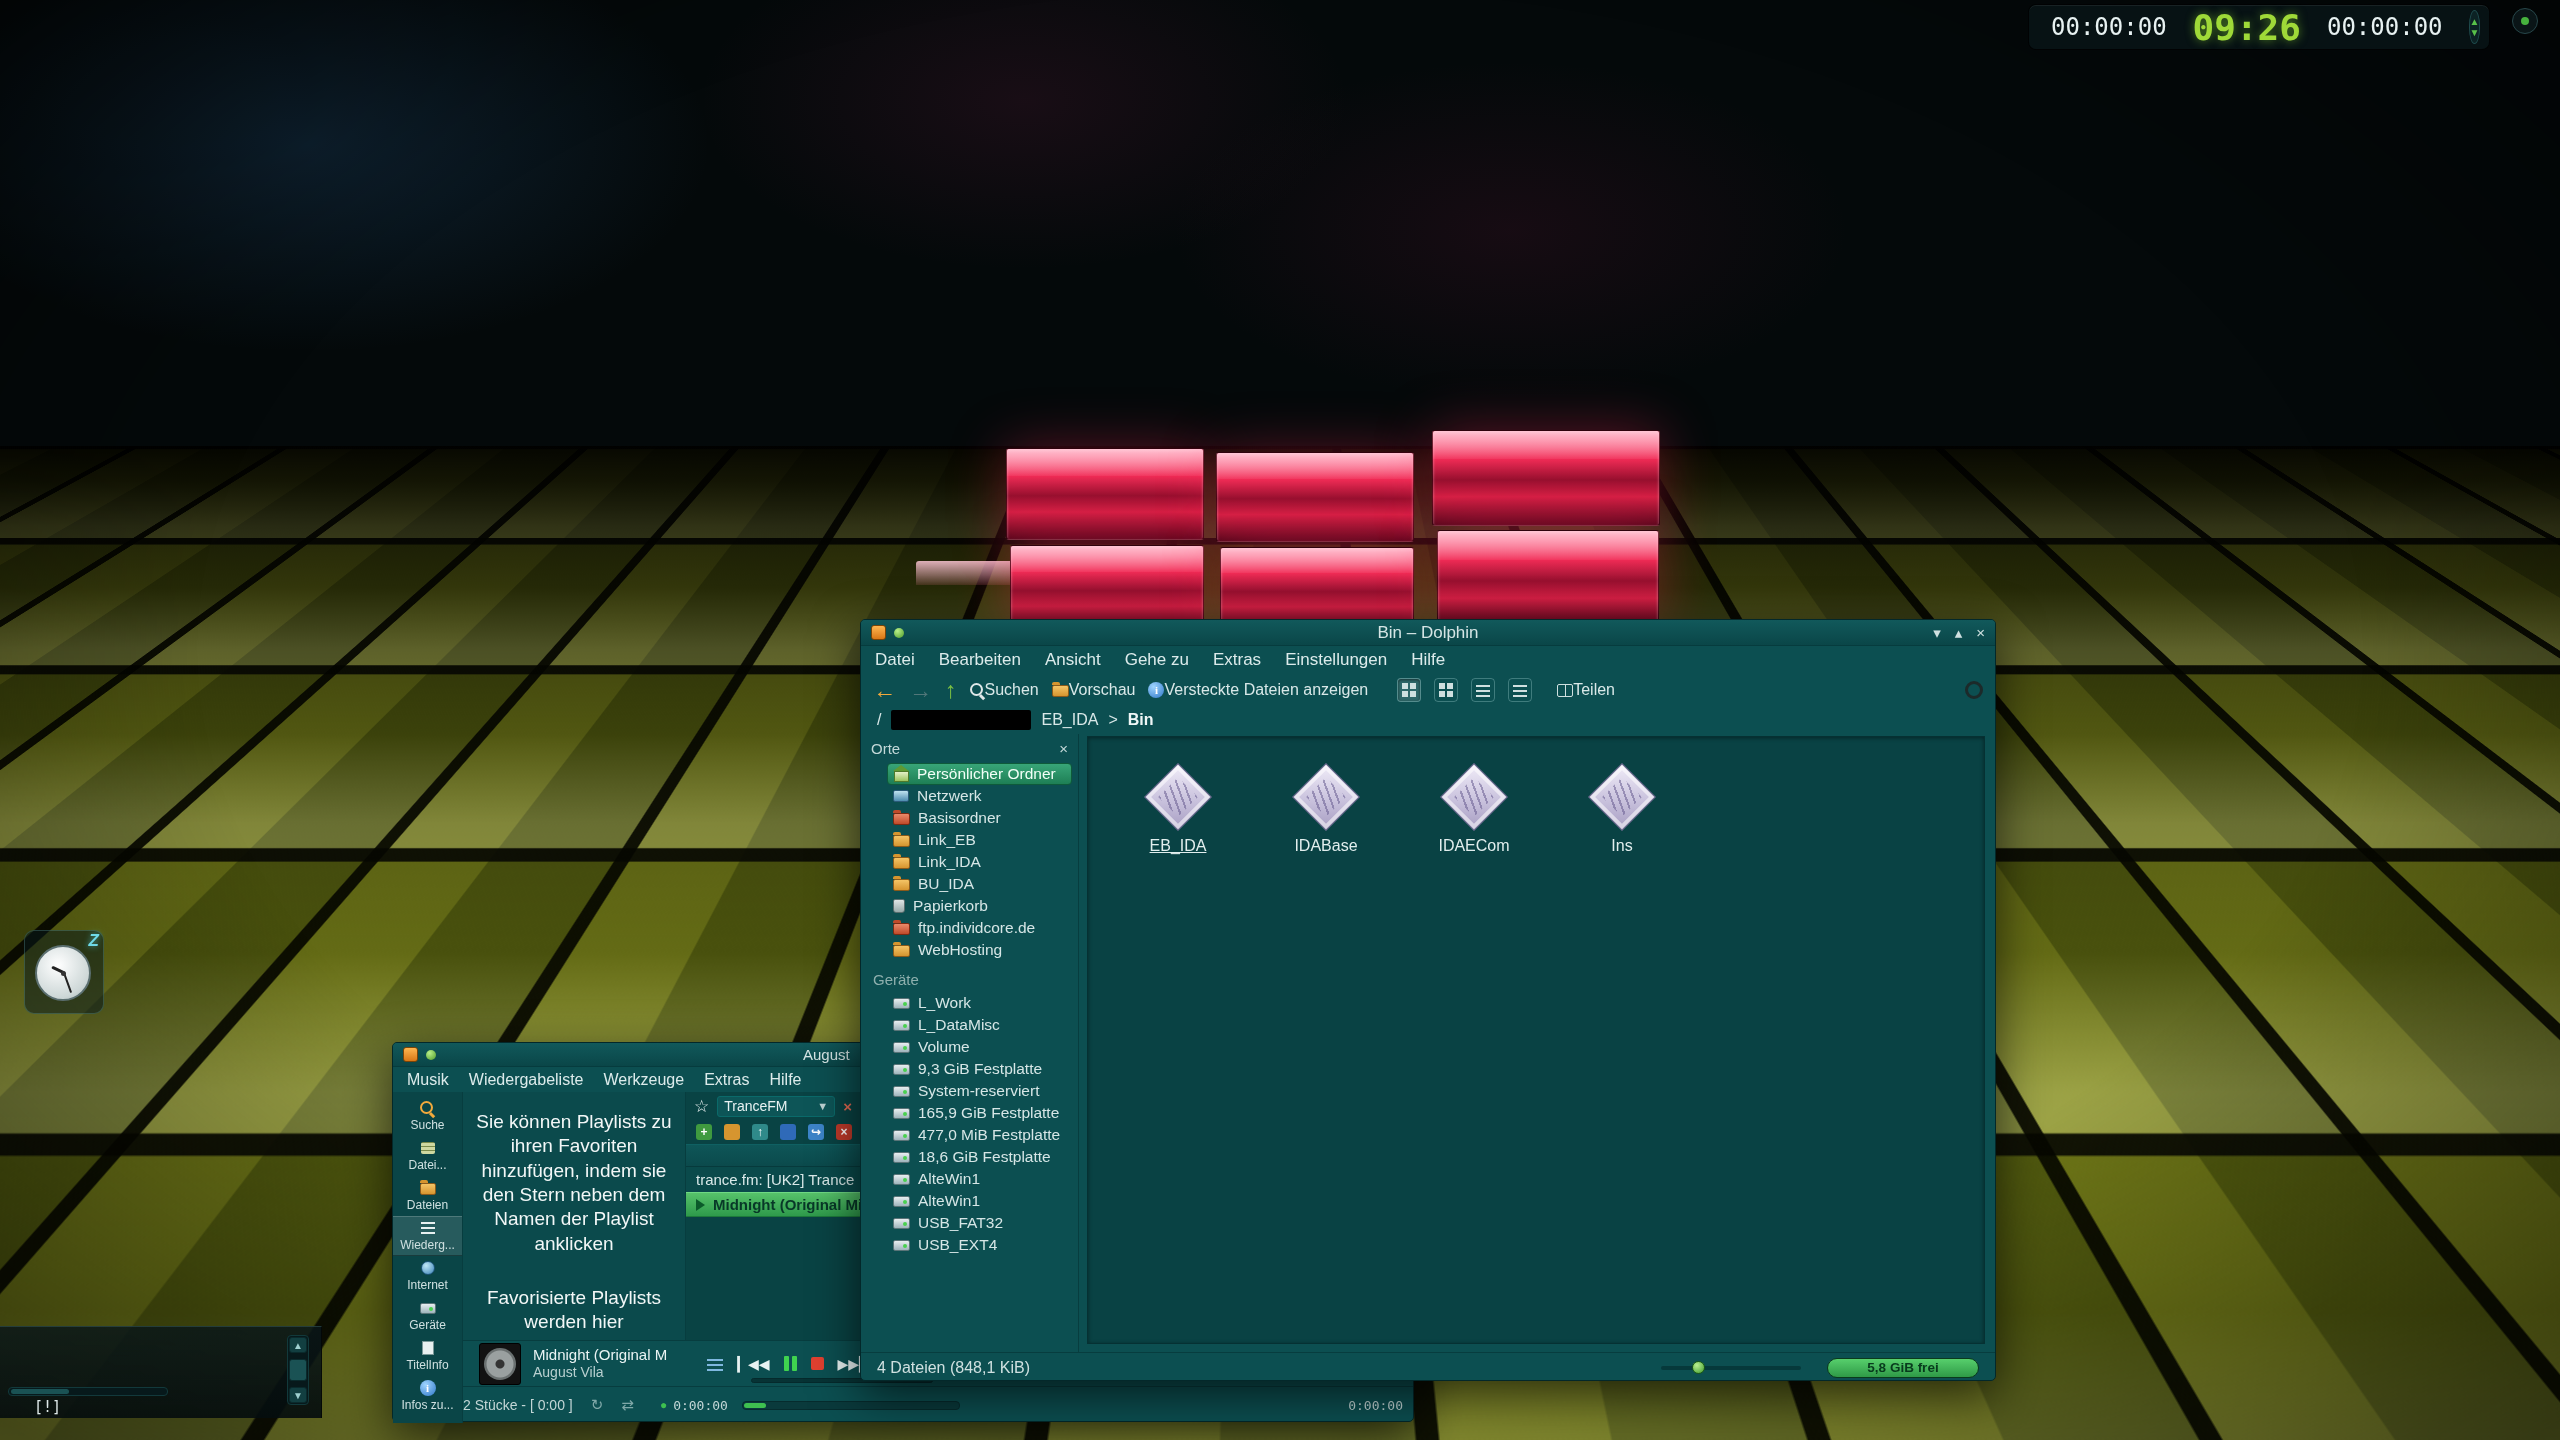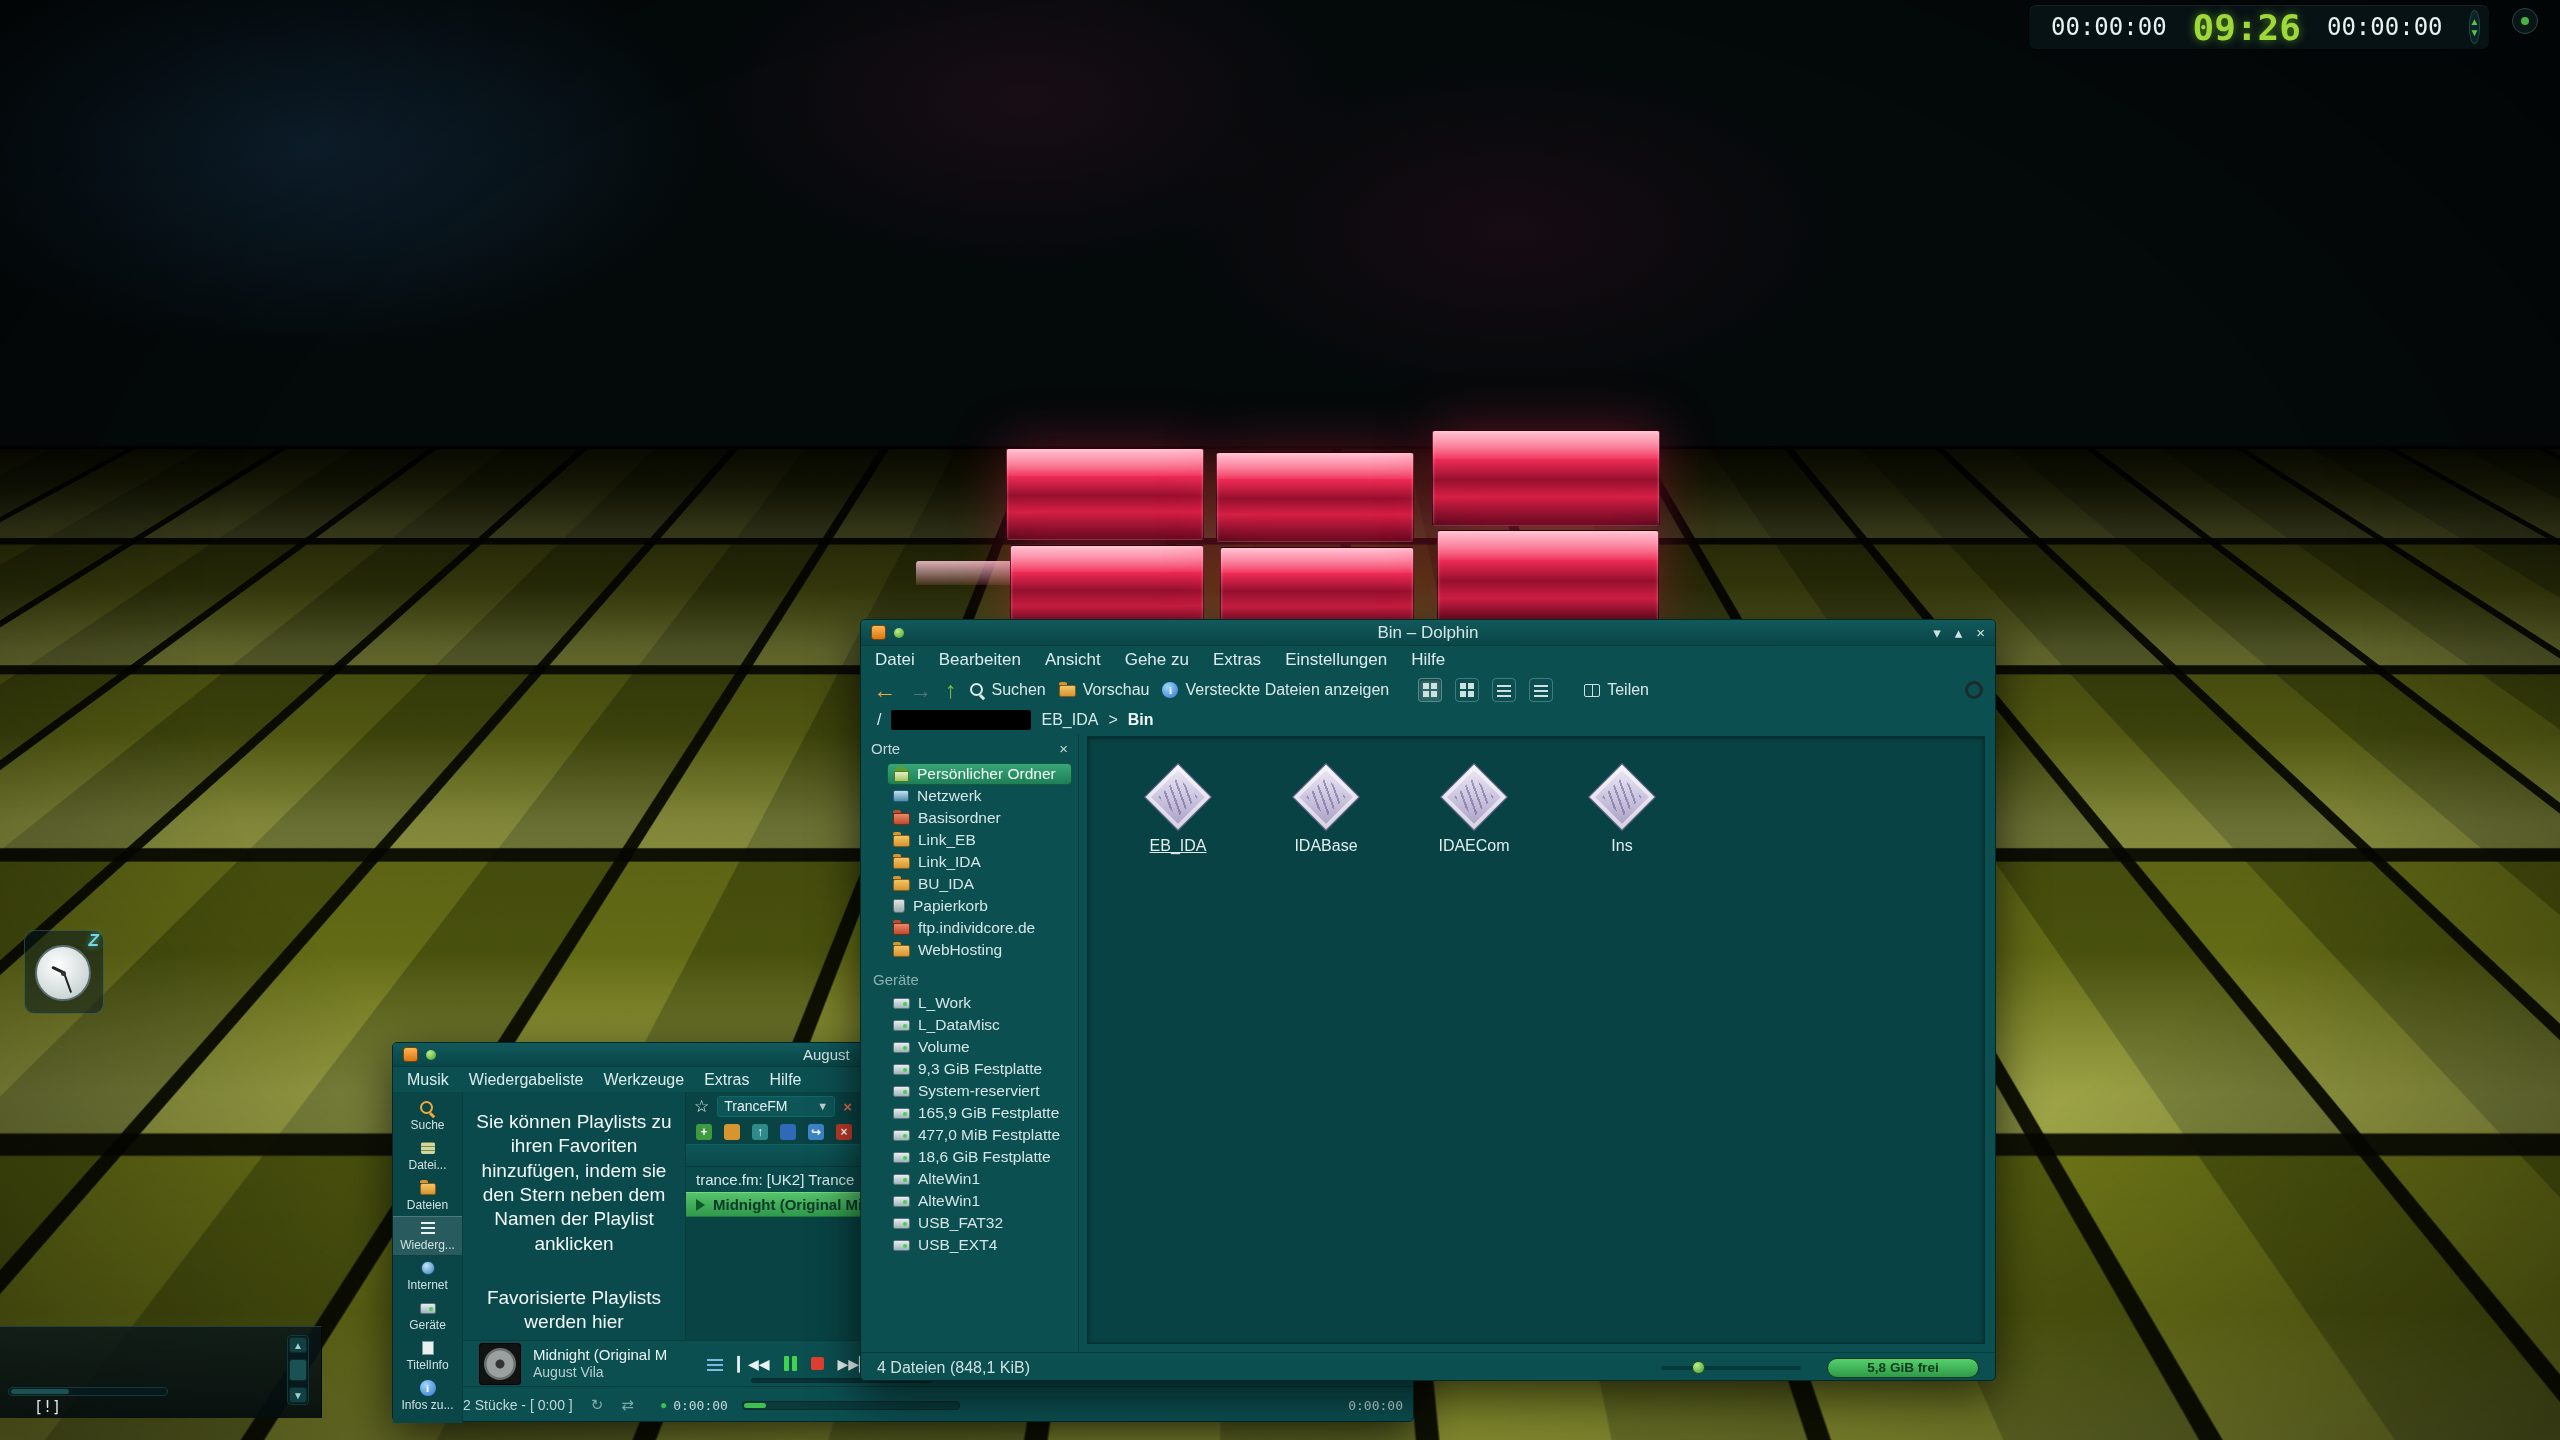--- a/index.html
+++ b/index.html
@@ -81,21 +81,21 @@
   .appicon{width:15px;height:15px;border-radius:3px;background:linear-gradient(#ffb650,#d97716);border:1px solid #7c4406;z-index:1;}
   .dot-green{width:10px;height:10px;border-radius:50%;background:radial-gradient(circle at 35% 30%,#b8f08a,#4e9a28);z-index:1;}
   .winbtns{margin-left:auto;display:flex;gap:14px;z-index:1;color:#cfe0e0;font-size:15px;}
   .winbtns span{cursor:default;line-height:24px;}
   .menubar{display:flex;gap:24px;align-items:center;height:28px;padding:0 14px;font-size:17px;color:#dcebeb;}
   .statusbar{display:flex;align-items:center;font-size:16px;color:#cfe0e0;}
 
   
   .dolphin{left:860px;top:619px;width:1136px;height:762px;z-index:30;}
   .d-toolbar{display:flex;align-items:center;height:32px;padding:0 12px;gap:13px;font-size:16px;color:#d9e8e8;}
-  .tb-btn{display:flex;align-items:center;gap:7px;text-align:right;}
+  .tb-btn{display:flex;align-items:center;gap:0;text-align:right;}
   .arrow{font-size:23px;font-weight:bold;line-height:26px;}
   .a-back{color:#f2a93c;} .a-fwd{color:#527779;} .a-up{color:#7cc143;}
   .mag{position:relative;width:15px;height:15px;display:inline-block;color:#dfe8e8;}
   .mag::before{content:"";position:absolute;left:0;top:0;width:9px;height:9px;border:2px solid currentColor;border-radius:50%;}
   .mag::after{content:"";position:absolute;left:11px;top:11px;width:6px;height:2.5px;background:currentColor;transform:rotate(45deg);transform-origin:0 0;}
   .fold{width:17px;height:12px;background:linear-gradient(#f4c566,#d6952f);border-radius:2px;position:relative;display:inline-block;margin-top:2px;border:1px solid #8a5a1a;}
   .fold::before{content:"";position:absolute;top:-4px;left:-1px;width:8px;height:3px;background:#d6952f;border-radius:2px 2px 0 0;}
   .fold.red{background:linear-gradient(#e88a6a,#c04a2a);border-color:#7a2a12;}
   .fold.red::before{background:#c04a2a;}
   .infodot{width:16px;height:16px;border-radius:50%;background:radial-gradient(circle at 35% 30%,#9fd4ff,#2f78c8);
@@ -435,21 +435,21 @@
       </span>
     <span class="viewbtn">
         <span class="grid-ic"></span>
       </span>
     <span class="viewbtn">
         <span class="lines-ic"></span>
       </span>
     <span class="viewbtn">
         <span class="lines-ic"></span>
       </span>
-    <span class="tb-btn" style="margin-left:18px;">
+    <span class="tb-btn" style="margin-left:12px;">
       <span class="split-ic"></span>
       <span>Teilen</span>
     </span>
     <span class="ring"></span>
   </div>
   <div class="crumbbar">
     <span>/</span>
     <span class="redact"></span>
     <span>EB_IDA</span>
     <span>&gt;</span>

